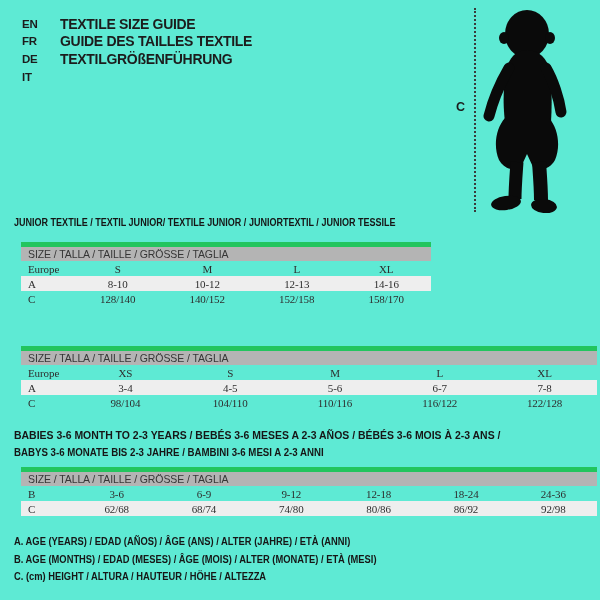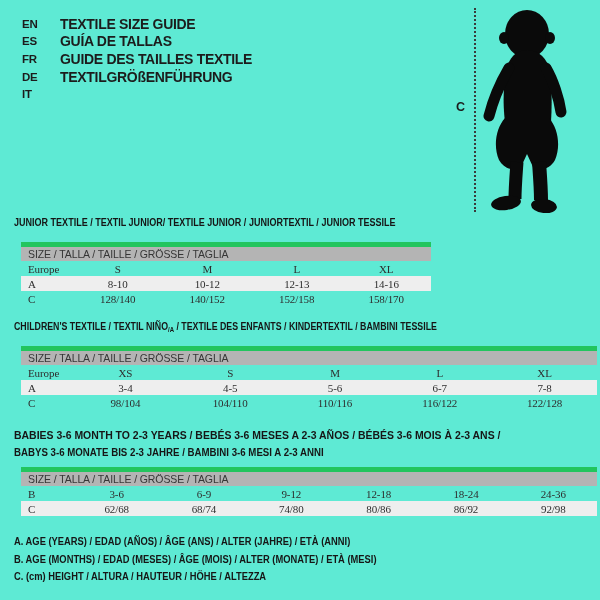--- a/index.html
+++ b/index.html
@@ -46,24 +46,20 @@
 </style>
 </head>
 <body>
 
 <div class="canvas">
 
   <div class="lang-block">
     <div class="lang-row">
       <span class="lang-code">EN</span>
       <span class="lang-title">TEXTILE SIZE GUIDE</span>
-    </div>
-    <div class="lang-row">
-      <span class="lang-code">ES</span>
-      <span class="lang-title">GUÍA DE TALLAS</span>
     </div>
     <div class="lang-row">
       <span class="lang-code">FR</span>
       <span class="lang-title">GUIDE DES TAILLES TEXTILE</span>
     </div>
     <div class="lang-row">
       <span class="lang-code">DE</span>
       <span class="lang-title">TEXTILGRÖßENFÜHRUNG</span>
     </div>
     <div class="lang-row">
@@ -112,23 +108,20 @@
     </div>
     <div class="t-row">
       <span class="t-label">C</span>
       <span class="t-cell">128/140</span>
       <span class="t-cell">140/152</span>
       <span class="t-cell">152/158</span>
       <span class="t-cell">158/170</span>
     </div>
   </div>
 
-  <div class="sec-title" style="top:320px;">
-    <span class="cx s80"><span>CHILDREN'S TEXTILE / TEXTIL NIÑO</span><span class="subA">/A</span><span> / TEXTILE DES ENFANTS / KINDERTEXTIL / BAMBINI TESSILE</span></span>
-  </div>
   <div class="size-table w-wide" style="top:346px;">
     <div class="t-head">SIZE / TALLA / TAILLE / GRÖSSE / TAGLIA</div>
     <div class="t-row">
       <span class="t-label">Europe</span>
       <span class="t-cell">XS</span>
       <span class="t-cell">S</span>
       <span class="t-cell">M</span>
       <span class="t-cell">L</span>
       <span class="t-cell">XL</span>
     </div>

